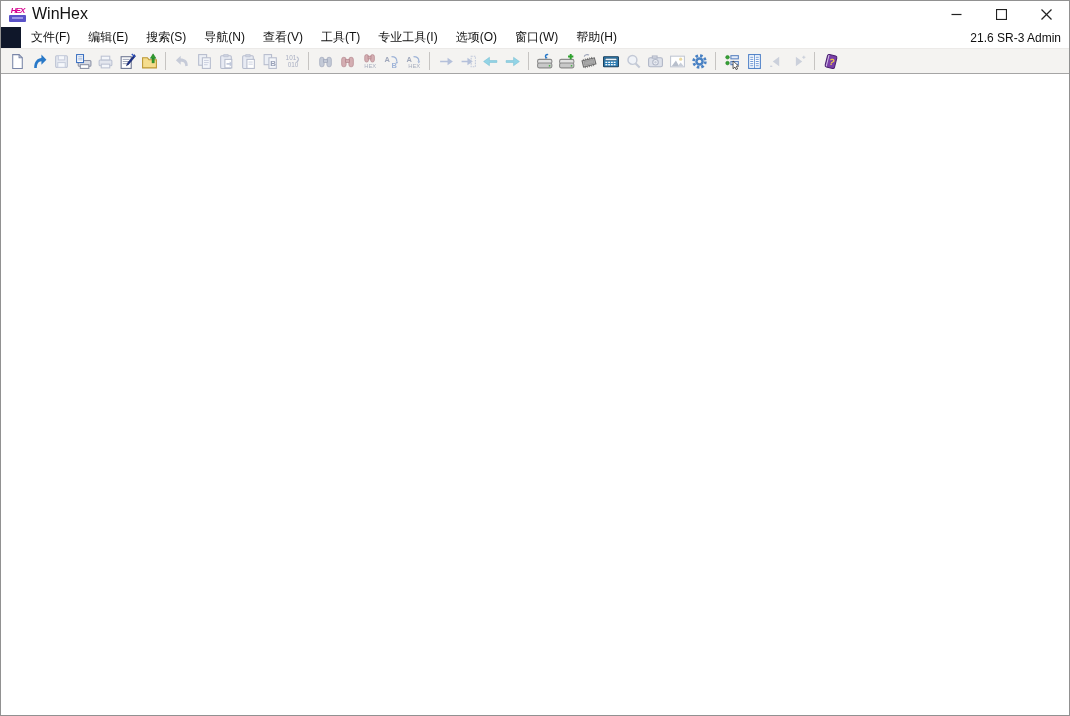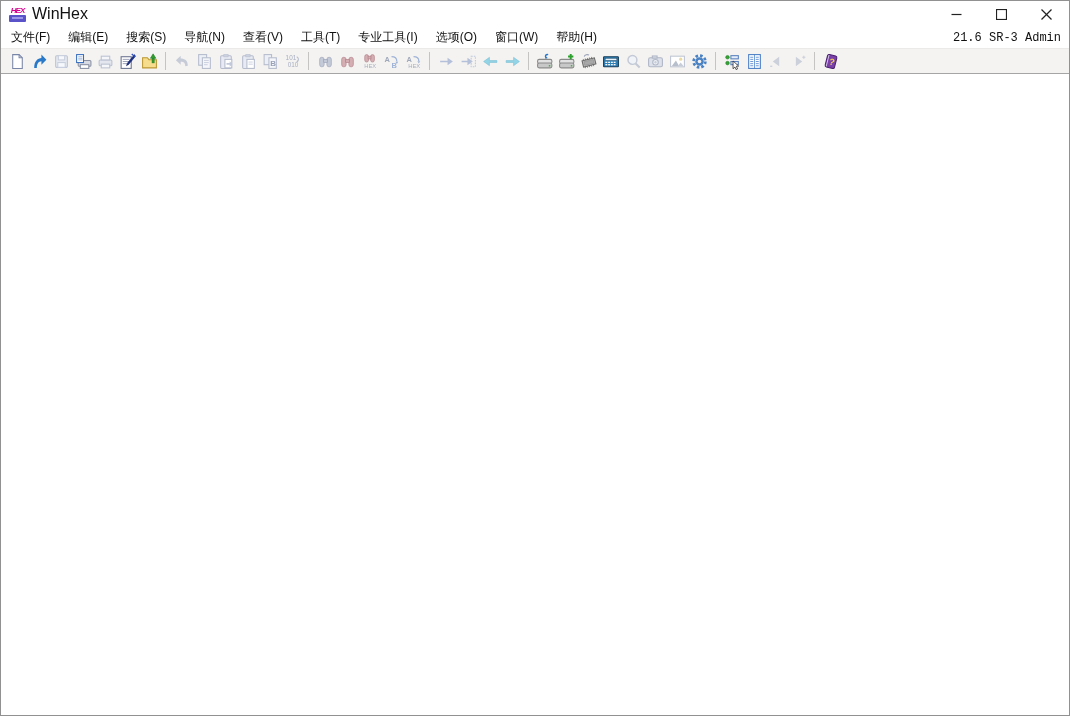--- a/index.html
+++ b/index.html
@@ -31,24 +31,24 @@
   .title-text { font-size:16px; color:#111111; }
   .win-controls { margin-left:auto; display:flex; height:100%; }
   .win-btn {
     width:45px; height:100%; display:flex; align-items:center; justify-content:center;
     cursor:default;
   }
   .win-btn svg { display:block; }
   
   .menubar {
     height:21px; background:#ffffff; display:flex; align-items:center;
-    flex:0 0 auto; font-size:12px; color:#111; user-select:none; padding-left:1px;
+    flex:0 0 auto; font-size:12px; color:#111; user-select:none; padding-left:1px;margin-left:20px;
   }
   .menu-item { padding:2px 9px 3px 9px; cursor:default; }
-  .menu-version { margin-left:auto; padding-right:8px; font-size:12px; color:#111;font-family:Liberation Mono, monospace; }
+  .menu-version { margin-left:auto; padding-right:8px; font-size:12px; color:#111; }
   
   .toolbar {
     height:26px; background:#f4f3f1; border-top:1px solid #eceae8;
     border-bottom:1px solid #a5a5a5; display:flex; align-items:center;
     flex:0 0 auto; padding-left:5px;
   }
   .tb-btn {
     width:22px; height:22px; display:flex; align-items:center; justify-content:center;
     border:1px solid transparent; border-radius:2px;
   }

